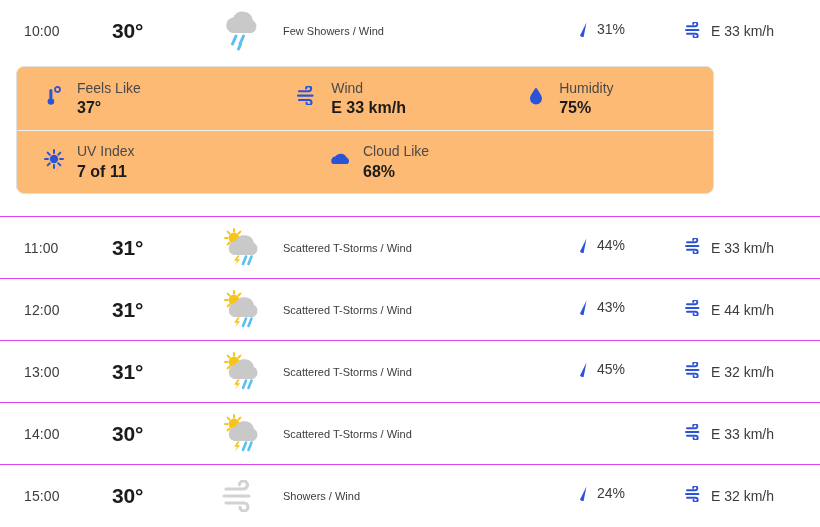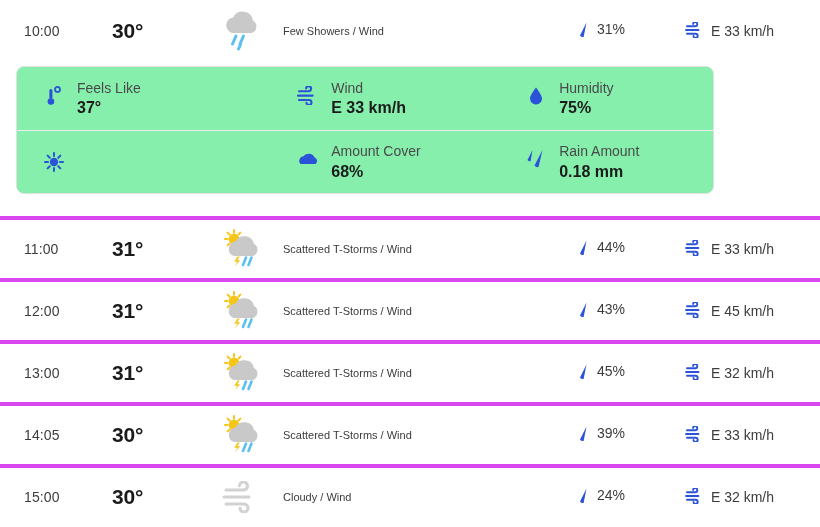--- a/index.html
+++ b/index.html
@@ -18,21 +18,21 @@
     position: relative;
   }
 
   
   .hour-row {
     display: flex;
     align-items: center;
     height: 62px;
     width: 820px;
     padding: 0 0 0 0;
-    border-top: 4px solid #d946ef;
+    border-top: 1px solid #d946ef;
     background: #ffffff;
   }
   .hour-row.first { border-top: none; }
 
   .col-time {
     width: 112px;
     padding-left: 24px;
     font-size: 14px;
     color: #3c3c3c;
     letter-spacing: .1px;
@@ -77,21 +77,21 @@
   .pct, .windval { white-space: nowrap; }
 
   
   .details-wrap {
     padding: 4px 16px 22px 16px;
     background: #ffffff;
   }
   .details-card {
     border: 1px solid #e0e0e0;
     border-radius: 8px;
-    background: #86efac;
+    background: #fdba74;
     overflow: hidden;
   }
   .detail-row {
     display: flex;
     height: 63px;
     align-items: center;
   }
   .detail-row.second { border-top: 1px solid #ededed; }
 
   .detail-cell {
@@ -217,46 +217,38 @@
                 <rect x="9" y="15" width="2" height="5" rx="1"></rect>
                 <rect x="0" y="9" width="5" height="2" rx="1"></rect>
                 <rect x="15" y="9" width="5" height="2" rx="1"></rect>
                 <rect x="9" y="0" width="2" height="5" rx="1" transform="rotate(45 10 10)"></rect>
                 <rect x="9" y="15" width="2" height="5" rx="1" transform="rotate(45 10 10)"></rect>
                 <rect x="0" y="9" width="5" height="2" rx="1" transform="rotate(45 10 10)"></rect>
                 <rect x="15" y="9" width="5" height="2" rx="1" transform="rotate(45 10 10)"></rect>
               </g>
             </svg>
           </span>
+          <span class="detail-text">
+            <span class="detail-label">UV Index</span>
+            <span class="detail-value">7 of 11</span>
+          </span>
         </div>
 
         <div class="detail-cell c2">
           <span class="detail-ico">
             <svg width="24" height="16" viewBox="0 0 24 16">
               <path d="M4 13.5 a5 5 0 0 1 3.2 -8.6 A7 7 0 0 1 19 6 a4.4 4.4 0 0 1 1.2 7.5 z" fill="#2b53d8"></path>
             </svg>
           </span>
           <span class="detail-text">
-            <span class="detail-label">Amount Cover</span>
+            <span class="detail-label">Cloud Like</span>
             <span class="detail-value">68%</span>
           </span>
         </div>
 
-        <div class="detail-cell c3">
-          <span class="detail-ico">
-            <svg width="22" height="22" viewBox="0 0 22 22">
-              <path d="M7.5 2 L2.5 12 a2.8 2.8 0 0 0 3.1 1.2 z" fill="#2b53d8"></path>
-              <path d="M17.5 2 L9.5 17.5 a3.6 3.6 0 0 0 4 1.6 z" fill="#2b53d8"></path>
-            </svg>
-          </span>
-          <span class="detail-text">
-            <span class="detail-label">Rain Amount</span>
-            <span class="detail-value">0.18 mm</span>
-          </span>
-        </div>
       </div>
 
     </div>
   </div>
 
   <div class="hour-row">
     <div class="col-time">11:00</div>
     <div class="col-temp">31°</div>
     <div class="col-icon">
       <svg width="46" height="42" viewBox="0 0 46 42">
@@ -332,21 +324,21 @@
       <span class="pct">43%</span>
     </div>
     <div class="col-wind">
       <span>
         <svg width="19" height="16" viewBox="0 0 19 16">
           <path d="M2 4.3 h8.2 a2.1 2.1 0 1 0 -2.1 -2.3" fill="none" stroke="#2b53d8" stroke-width="1.9" stroke-linecap="round"></path>
           <path d="M1 8 h12.5" fill="none" stroke="#2b53d8" stroke-width="1.9" stroke-linecap="round"></path>
           <path d="M2 11.7 h8.6 a2.1 2.1 0 1 1 -2.1 2.3" fill="none" stroke="#2b53d8" stroke-width="1.9" stroke-linecap="round"></path>
         </svg>
       </span>
-      <span class="windval">E 45 km/h</span>
+      <span class="windval">E 44 km/h</span>
     </div>
   </div>
 
   <div class="hour-row">
     <div class="col-time">13:00</div>
     <div class="col-temp">31°</div>
     <div class="col-icon">
       <svg width="46" height="42" viewBox="0 0 46 42">
         <circle cx="15" cy="11" r="5.4" fill="#f5c518"></circle>
         <g stroke="#f5c518" stroke-width="2" stroke-linecap="round">
@@ -380,21 +372,21 @@
           <path d="M2 4.3 h8.2 a2.1 2.1 0 1 0 -2.1 -2.3" fill="none" stroke="#2b53d8" stroke-width="1.9" stroke-linecap="round"></path>
           <path d="M1 8 h12.5" fill="none" stroke="#2b53d8" stroke-width="1.9" stroke-linecap="round"></path>
           <path d="M2 11.7 h8.6 a2.1 2.1 0 1 1 -2.1 2.3" fill="none" stroke="#2b53d8" stroke-width="1.9" stroke-linecap="round"></path>
         </svg>
       </span>
       <span class="windval">E 32 km/h</span>
     </div>
   </div>
 
   <div class="hour-row">
-    <div class="col-time">14:05</div>
+    <div class="col-time">14:00</div>
     <div class="col-temp">30°</div>
     <div class="col-icon">
       <svg width="46" height="42" viewBox="0 0 46 42">
         <circle cx="15" cy="11" r="5.4" fill="#f5c518"></circle>
         <g stroke="#f5c518" stroke-width="2" stroke-linecap="round">
           <path d="M15 2 v2.6"></path>
             <path d="M15 17.4 v2.6"></path>
           <path d="M6 11 h2.6"></path>
             <path d="M21.4 11 h2.6"></path>
           <path d="M8.6 4.6 l1.9 1.9"></path>
@@ -402,28 +394,20 @@
           <path d="M21.4 4.6 l-1.9 1.9"></path>
             <path d="M10.5 15.5 l-1.9 1.9"></path>
         </g>
         <path d="M15 28 a7.4 7.4 0 0 1 1.4 -14.4 A10 10 0 0 1 35 16 a6.6 6.6 0 0 1 -1 12 z" fill="#c9c9c9"></path>
         <path d="M18.6 28.5 l-3.4 5.2 h3.1 l-2.6 4.8 l5.4 -6.2 h-2.8 l2.4 -3.8 z" fill="#f5c518"></path>
         <path d="M27 29.5 l-3 7.5" stroke="#5bc0f0" stroke-width="2.6" stroke-linecap="round"></path>
         <path d="M32.5 29.5 l-3 7.5" stroke="#5bc0f0" stroke-width="2.6" stroke-linecap="round"></path>
       </svg>
     </div>
     <div class="col-desc">Scattered T-Storms / Wind</div>
-    <div class="col-precip">
-      <span>
-        <svg width="13" height="18" viewBox="0 0 13 18">
-            <path d="M9.5 1.5 L3 14.5 a3.4 3.4 0 0 0 3.6 1.4 z" fill="#2b53d8"></path>
-          </svg>
-      </span>
-      <span class="pct">39%</span>
-    </div>
     <div class="col-wind">
       <span>
         <svg width="19" height="16" viewBox="0 0 19 16">
           <path d="M2 4.3 h8.2 a2.1 2.1 0 1 0 -2.1 -2.3" fill="none" stroke="#2b53d8" stroke-width="1.9" stroke-linecap="round"></path>
           <path d="M1 8 h12.5" fill="none" stroke="#2b53d8" stroke-width="1.9" stroke-linecap="round"></path>
           <path d="M2 11.7 h8.6 a2.1 2.1 0 1 1 -2.1 2.3" fill="none" stroke="#2b53d8" stroke-width="1.9" stroke-linecap="round"></path>
         </svg>
       </span>
       <span class="windval">E 33 km/h</span>
     </div>
@@ -432,21 +416,21 @@
   <div class="hour-row">
     <div class="col-time">15:00</div>
     <div class="col-temp">30°</div>
     <div class="col-icon">
       <svg width="44" height="32" viewBox="0 0 44 32">
         <path d="M6 9 h17.5 a4 4 0 1 0 -4 -4.4" fill="none" stroke="#d2d2d2" stroke-width="3.1" stroke-linecap="round"></path>
         <path d="M4 16 h25" fill="none" stroke="#d2d2d2" stroke-width="3.1" stroke-linecap="round"></path>
         <path d="M6 23 h18 a4 4 0 1 1 -4 4.4" fill="none" stroke="#d2d2d2" stroke-width="3.1" stroke-linecap="round"></path>
       </svg>
     </div>
-    <div class="col-desc">Cloudy / Wind</div>
+    <div class="col-desc">Showers / Wind</div>
     <div class="col-precip">
       <span>
         <svg width="13" height="18" viewBox="0 0 13 18">
             <path d="M9.5 1.5 L3 14.5 a3.4 3.4 0 0 0 3.6 1.4 z" fill="#2b53d8"></path>
           </svg>
       </span>
       <span class="pct">24%</span>
     </div>
     <div class="col-wind">
       <span>

